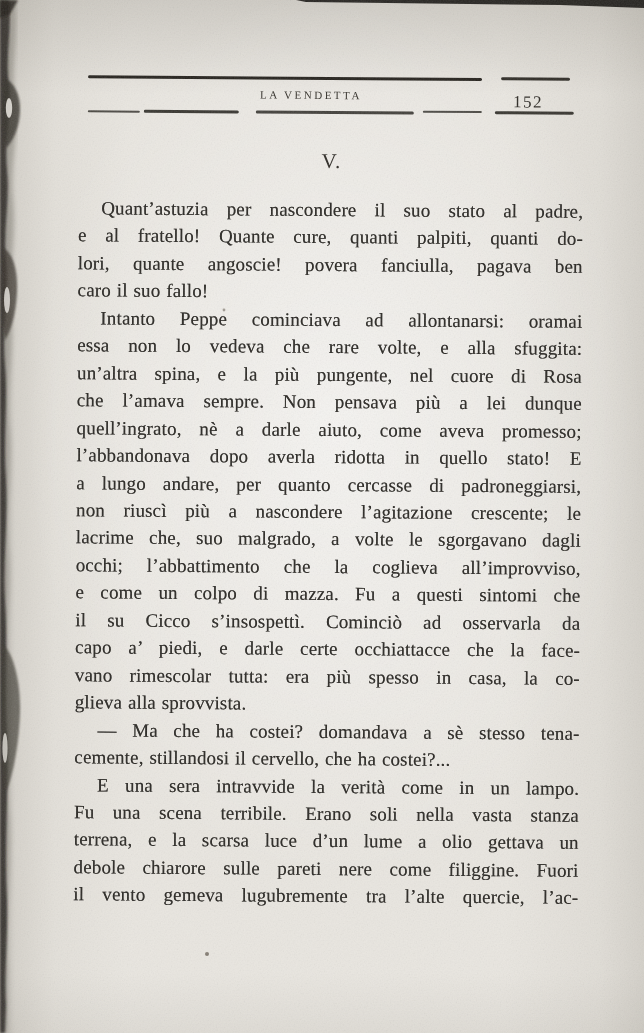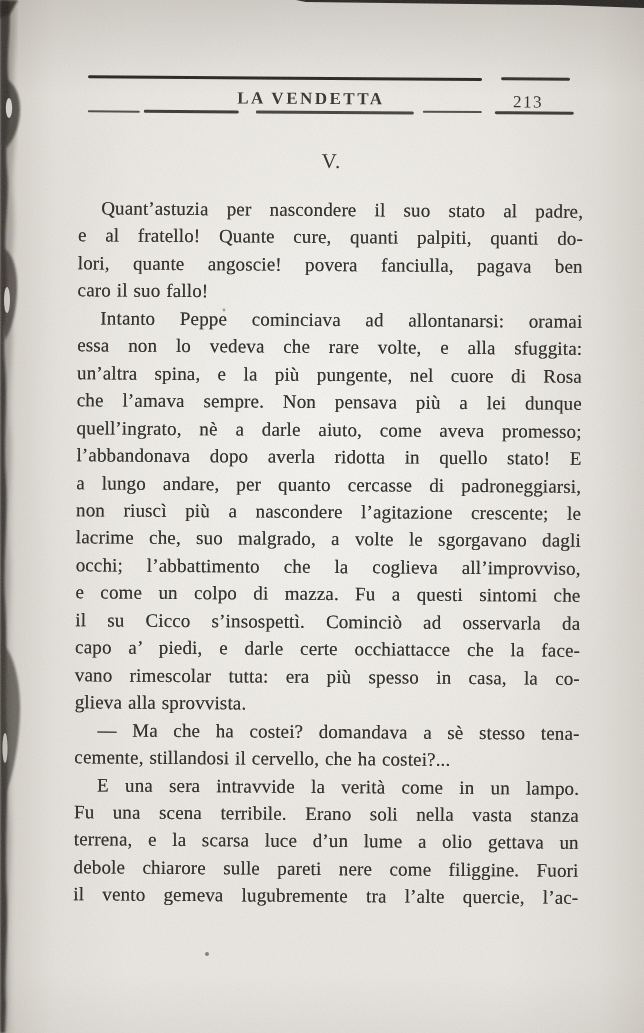--- a/index.html
+++ b/index.html
@@ -23,21 +23,21 @@
   .rule{position:absolute;background:#26231e;border-radius:1.5px;}
   .rule.r1{left:85px;top:77px;width:394px;height:3px;}
   .rule.r2{left:498px;top:76px;width:69px;height:2.5px;opacity:.95;}
   .rule.r3{left:85px;top:112px;width:52px;height:2px;opacity:.8;}
   .rule.r4{left:141px;top:111px;width:95px;height:3px;opacity:.9;}
   .rule.r5{left:253px;top:111px;width:158px;height:3px;opacity:.85;}
   .rule.r6{left:420px;top:110px;width:59px;height:2px;opacity:.8;}
   .rule.r7{left:492px;top:110px;width:79px;height:3px;opacity:.9;}
   .hd-title{
     position:absolute;left:308px;top:89px;transform:translateX(-50%);
-    font-size:17px;font-weight:700;letter-spacing:2.5px;color:#34312b;
+    font-size:11px;font-weight:400;letter-spacing:2.5px;color:#34312b;
     white-space:nowrap;
   }
   .hd-page{
     position:absolute;left:525px;top:91px;transform:translateX(-50%);
     font-size:17px;letter-spacing:1.5px;color:#2e2b26;
   }
   
   .chapter{
     position:absolute;left:329px;top:149px;transform:translateX(-50%);
     font-size:21px;letter-spacing:1px;color:#2f2c27;
@@ -58,21 +58,21 @@
 </style>
 </head>
 <body>
 
 <div class="content">
 
   <div>
     <div class="rule r1"></div>
     <div class="rule r2"></div>
     <span class="hd-title">LA VENDETTA</span>
-    <span class="hd-page">213</span>
+    <span class="hd-page">152</span>
     <div class="rule r3"></div>
     <div class="rule r4"></div>
     <div class="rule r5"></div>
     <div class="rule r6"></div>
     <div class="rule r7"></div>
   </div>
 
   <div class="chapter">V.</div>
 
   <div class="text-block">

